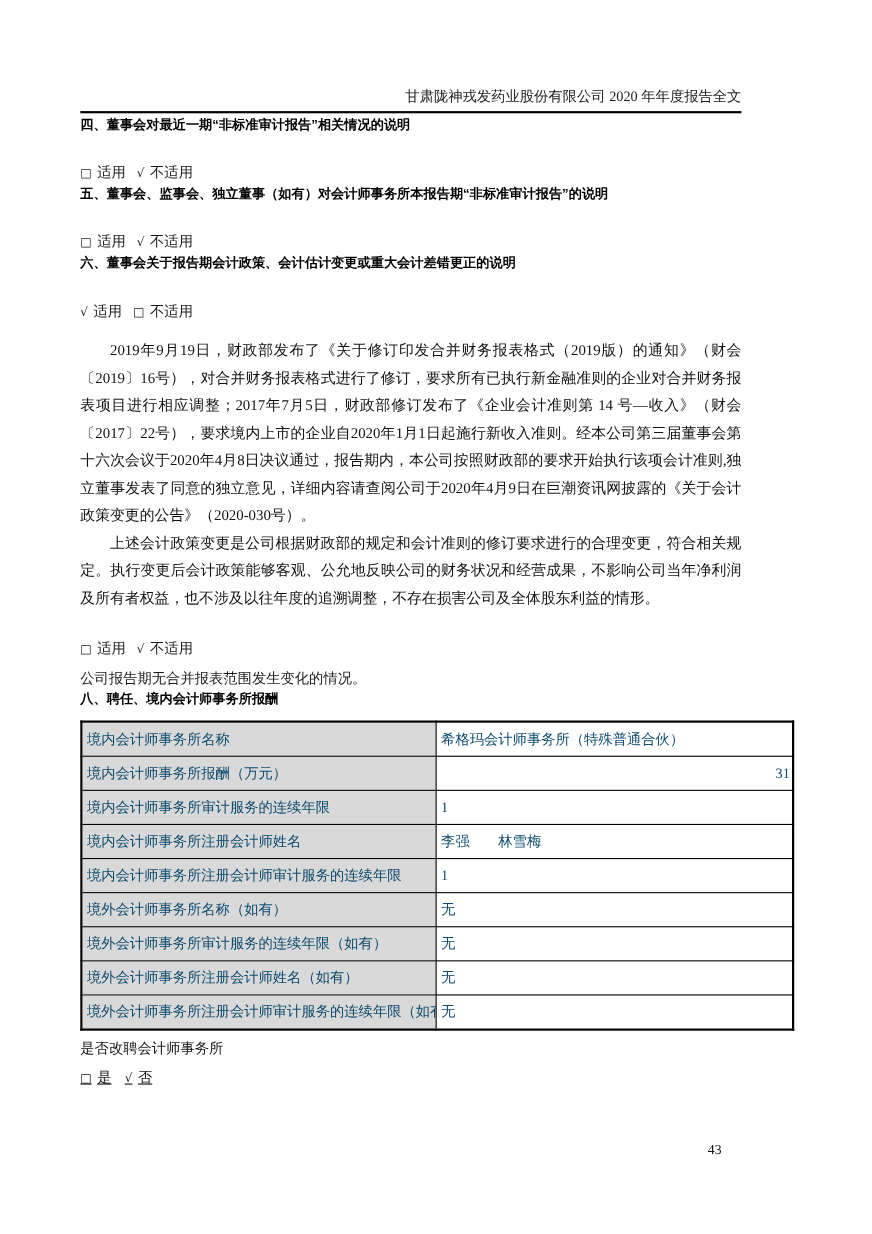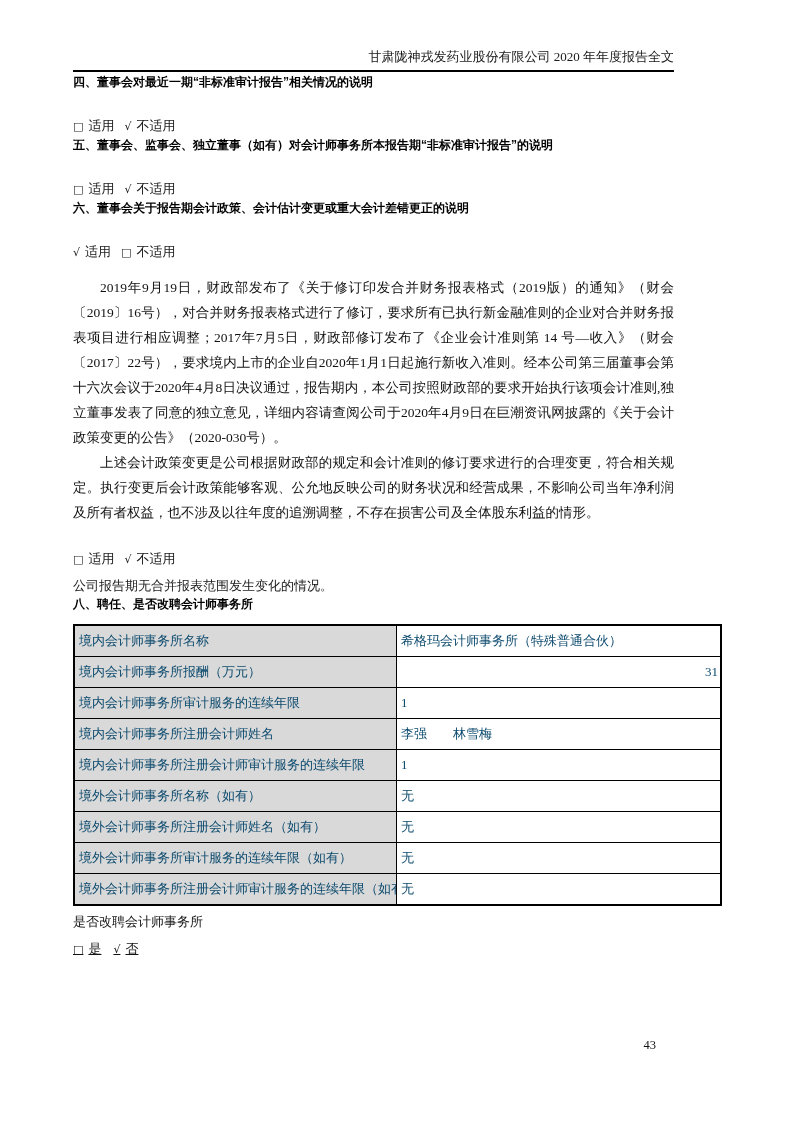--- a/index.html
+++ b/index.html
@@ -1,21 +1,21 @@
 <!DOCTYPE html>
 <html><head>
 <meta charset="utf-8">
 <style>
   html,body{margin:0;padding:0;background:#ffffff;}
   .page{
     position:relative;
     width:730px;height:1122px;
     background:#ffffff;
     box-sizing:border-box;
-    padding:49px 56px 0 73px;
+    padding:80px 56px 0 73px;
     font-family:"Liberation Serif","DejaVu Serif",serif;
     color:#141414;
     overflow:hidden;
   }
   .doc-header{
     text-align:right;
     font-size:13px;
     line-height:16px;
     color:#1a1a1a;
     white-space:nowrap;
@@ -142,21 +142,21 @@
     <span class="glyph">√</span><span class="lab">适用</span><span class="glyph">□</span><span class="lab">不适用</span>
   </div>
   <p class="body-para">2019年9月19日，财政部发布了《关于修订印发合并财务报表格式（2019版）的通知》（财会〔2019〕16号），对合并财务报表格式进行了修订，要求所有已执行新金融准则的企业对合并财务报表项目进行相应调整；2017年7月5日，财政部修订发布了《企业会计准则第 14 号—收入》（财会〔2017〕22号），要求境内上市的企业自2020年1月1日起施行新收入准则。经本公司第三届董事会第十六次会议于2020年4月8日决议通过，报告期内，本公司按照财政部的要求开始执行该项会计准则,独立董事发表了同意的独立意见，详细内容请查阅公司于2020年4月9日在巨潮资讯网披露的《关于会计政策变更的公告》（2020-030号）。</p>
   <p class="body-para second">上述会计政策变更是公司根据财政部的规定和会计准则的修订要求进行的合理变更，符合相关规定。执行变更后会计政策能够客观、公允地反映公司的财务状况和经营成果，不影响公司当年净利润及所有者权益，也不涉及以往年度的追溯调整，不存在损害公司及全体股东利益的情形。</p>
 
   <div class="app-line">
     <span class="glyph">□</span><span class="lab">适用</span><span class="glyph">√</span><span class="lab">不适用</span>
   </div>
   <div class="small-note">公司报告期无合并报表范围发生变化的情况。</div>
 
-  <h2 class="sec-title t8">八、聘任、是否改聘会计师事务所</h2>
+  <h2 class="sec-title t8">八、聘任、境内会计师事务所报酬</h2>
 
   <table class="firm-table">
     <tbody>
       <tr>
         <td class="lbl">境内会计师事务所名称</td>
         <td class="val">希格玛会计师事务所（特殊普通合伙）</td>
       </tr>
       <tr>
         <td class="lbl">境内会计师事务所报酬（万元）</td>
         <td class="val num">31</td>
@@ -171,25 +171,25 @@
       </tr>
       <tr>
         <td class="lbl">境内会计师事务所注册会计师审计服务的连续年限</td>
         <td class="val">1</td>
       </tr>
       <tr>
         <td class="lbl">境外会计师事务所名称（如有）</td>
         <td class="val">无</td>
       </tr>
       <tr>
+        <td class="lbl">境外会计师事务所审计服务的连续年限（如有）</td>
+        <td class="val">无</td>
+      </tr>
+      <tr>
         <td class="lbl">境外会计师事务所注册会计师姓名（如有）</td>
-        <td class="val">无</td>
-      </tr>
-      <tr>
-        <td class="lbl">境外会计师事务所审计服务的连续年限（如有）</td>
         <td class="val">无</td>
       </tr>
       <tr>
         <td class="lbl">境外会计师事务所注册会计师审计服务的连续年限（如有）</td>
         <td class="val">无</td>
       </tr>
     </tbody>
   </table>
 
   <div class="footer-q">是否改聘会计师事务所</div>

